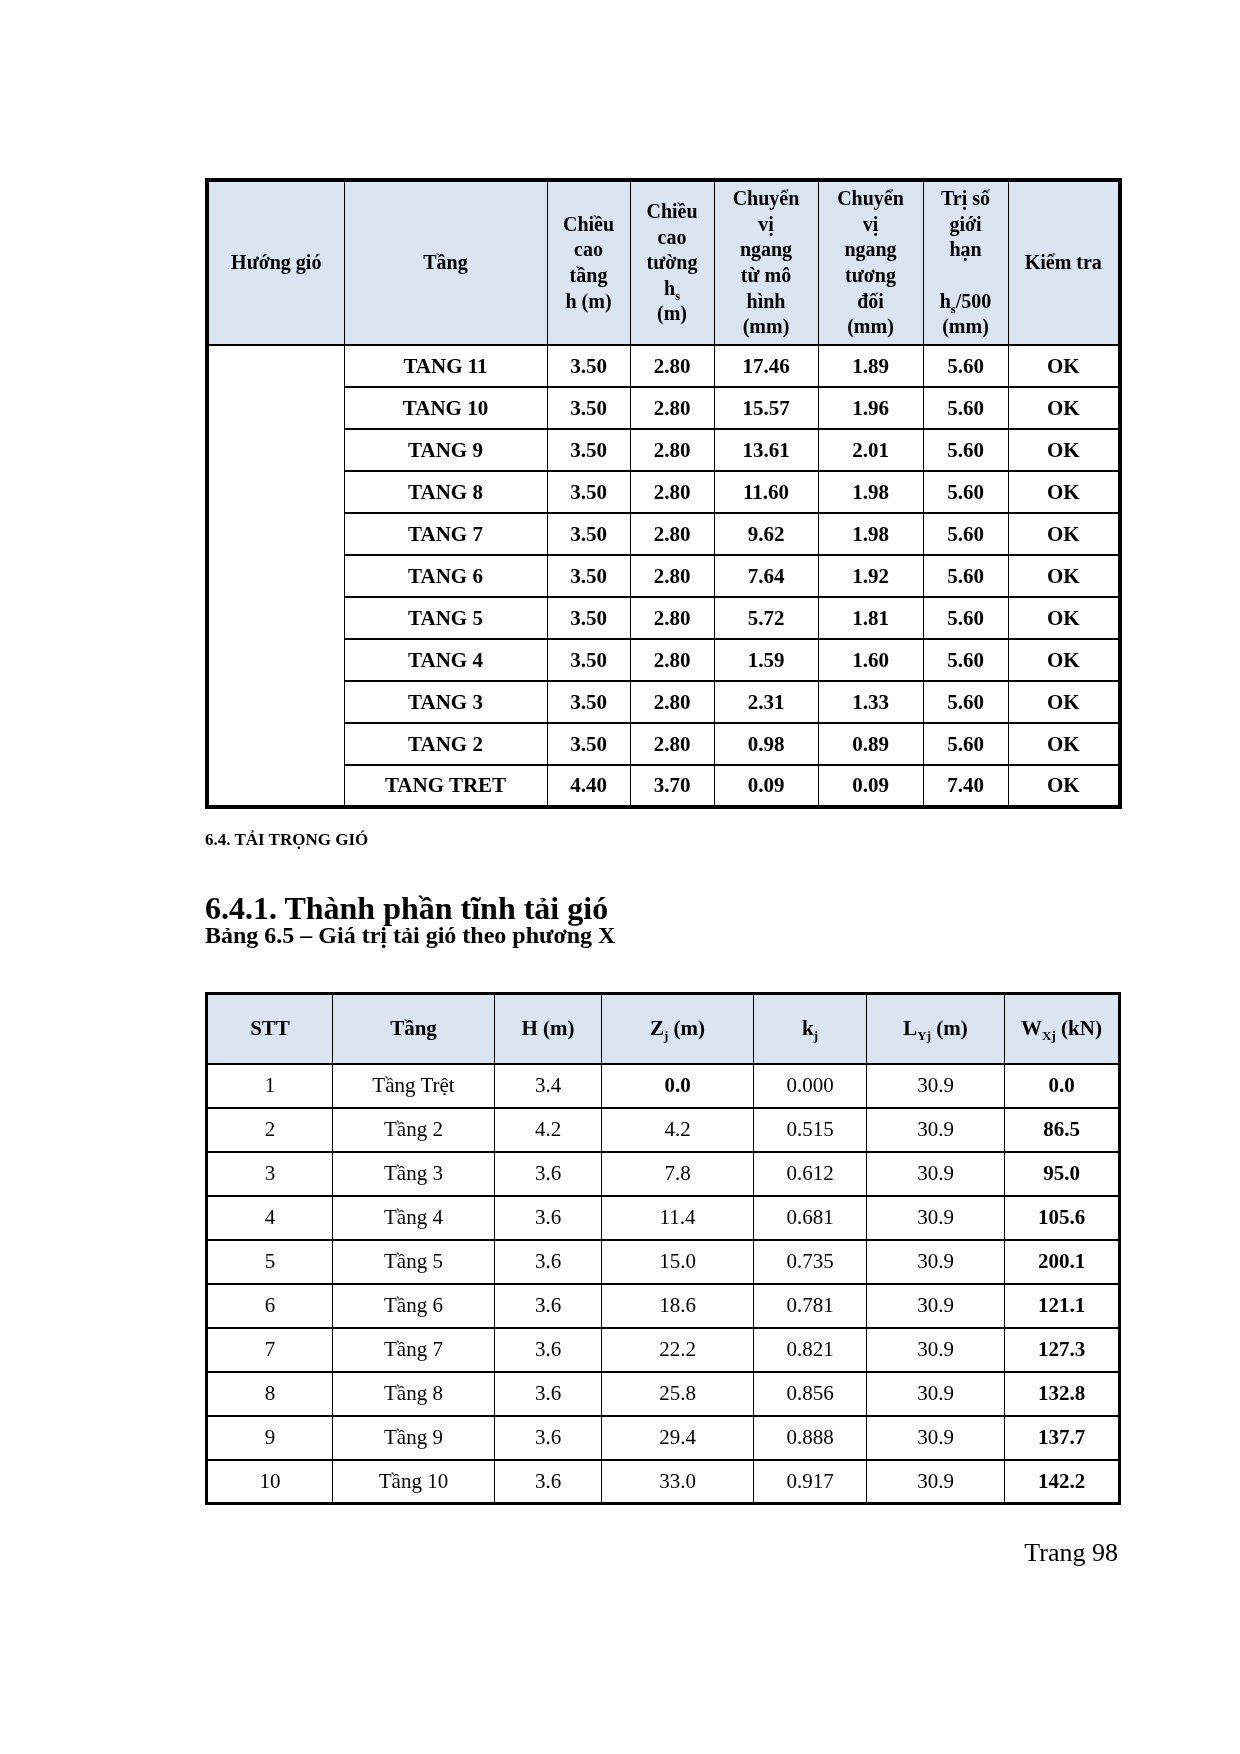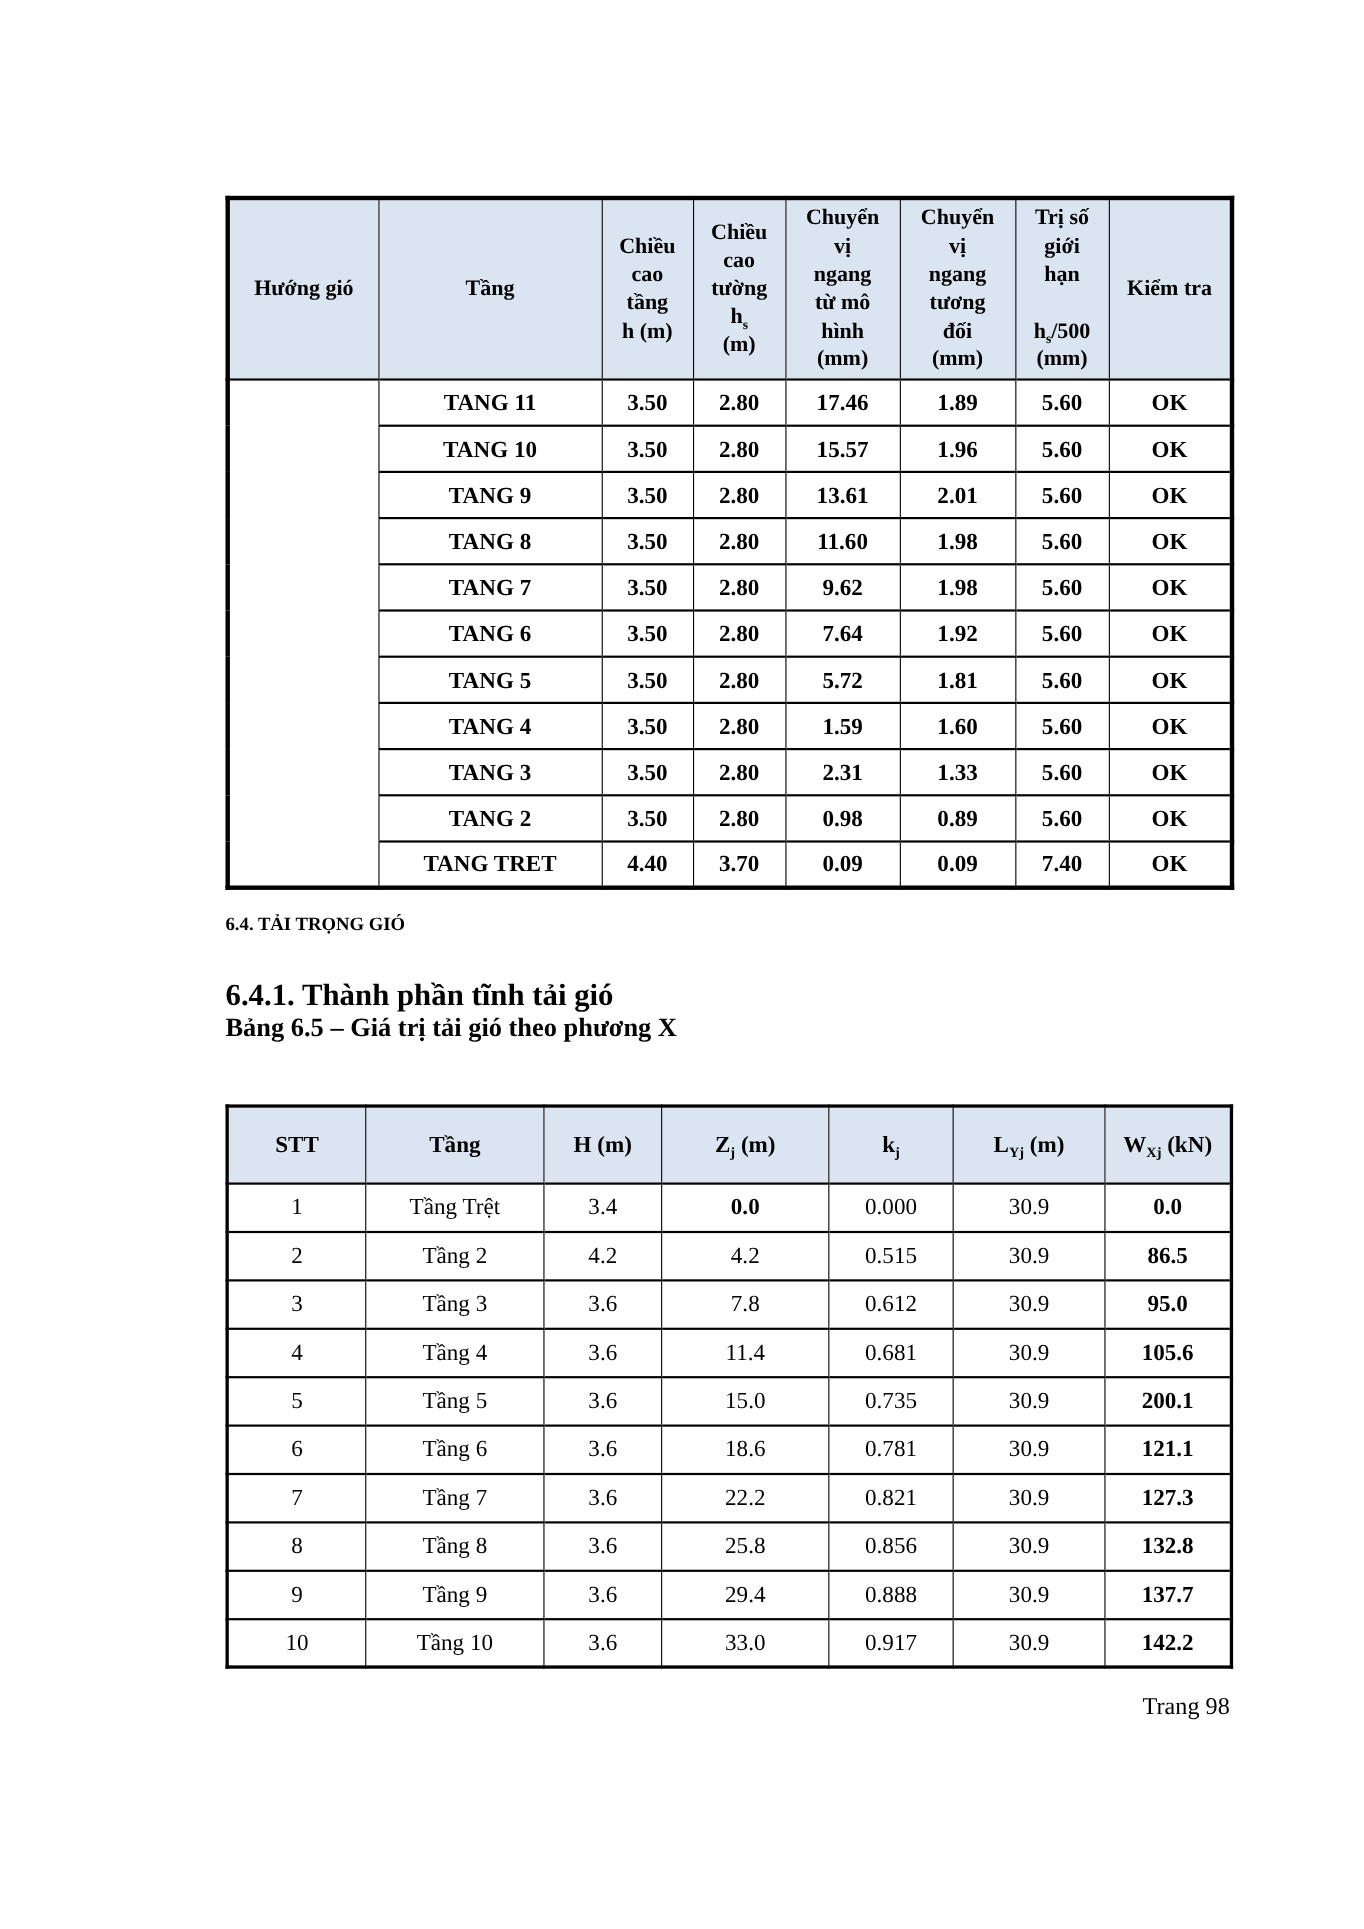--- a/index.html
+++ b/index.html
@@ -5,43 +5,43 @@
   html,body{margin:0;padding:0;background:#ffffff;}
   .page{
     position:relative;width:1240px;height:1754px;background:#ffffff;
     font-family:"Liberation Serif",serif;color:#000;overflow:hidden;
   }
   table{
     position:absolute;left:205px;border-collapse:collapse;table-layout:fixed;
     background:#fff;
   }
   #drift{top:178px;width:913px;border:4px solid #000;}
-  #wind{top:992px;width:913px;border:3px solid #000;margin-top:12px;}
+  #wind{top:992px;width:913px;border:3px solid #000;}
   th,td{
     border:2px solid #000;border-left-width:1px;border-right-width:1px;
     text-align:center;vertical-align:middle;padding:0 2px;overflow:hidden;
   }
   thead th{background:#dbe5f1;font-weight:bold;}
   #drift thead tr{height:165px;}
   #drift thead th{font-size:20px;line-height:1.28;}
   #drift tbody tr{height:42px;font-weight:bold;}
   #drift tbody td{font-size:21px;}
   #wind thead tr{height:70px;}
   #wind thead th{font-size:21px;}
   #wind tbody tr{height:44px;}
   #wind tbody td{font-size:21px;}
   sub{font-size:0.62em;line-height:0;}
   .b{font-weight:bold;}
   .heading{position:absolute;left:205px;margin:0;font-weight:bold;white-space:nowrap;}
   #h-sec{top:830px;font-size:17px;}
-  #h-sub{top:890px;font-size:28px;}
+  #h-sub{top:890px;font-size:32px;}
   #h-cap{top:922px;font-size:24px;}
   #footer{
     position:absolute;top:1538px;left:205px;width:913px;
-    text-align:right;font-size:22px;
+    text-align:right;font-size:26px;
   }
 </style>
 </head>
 <body>
 
 <div class="page">
 
   <table id="drift">
     <colgroup>
       <col style="width:137px">

